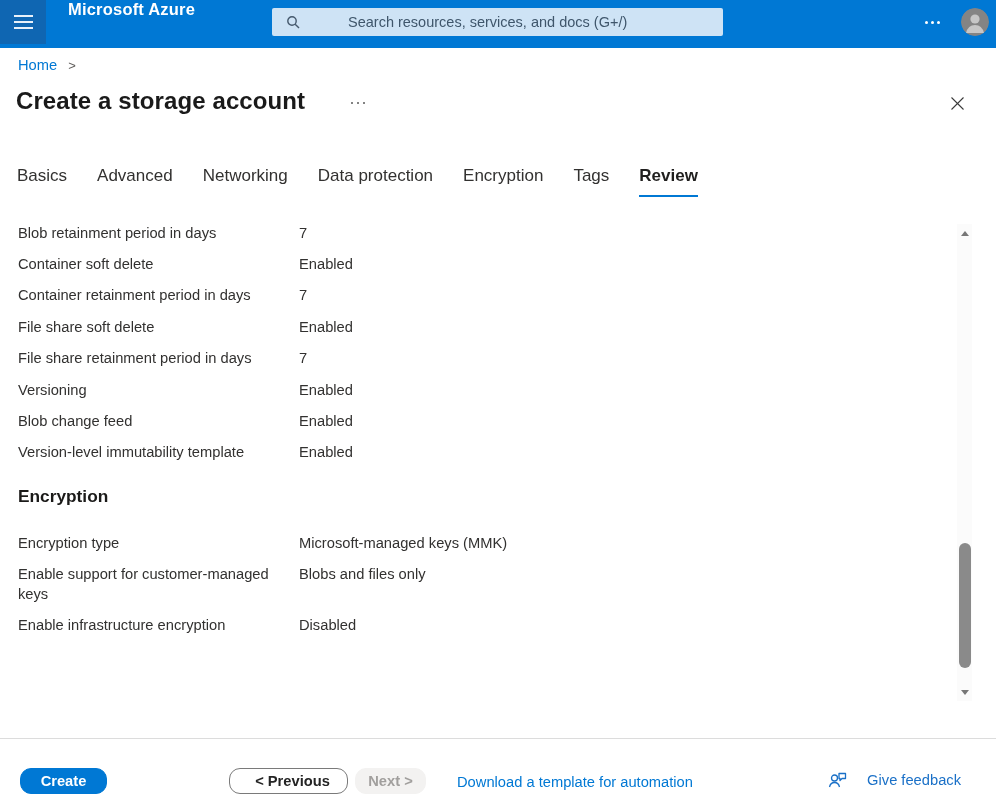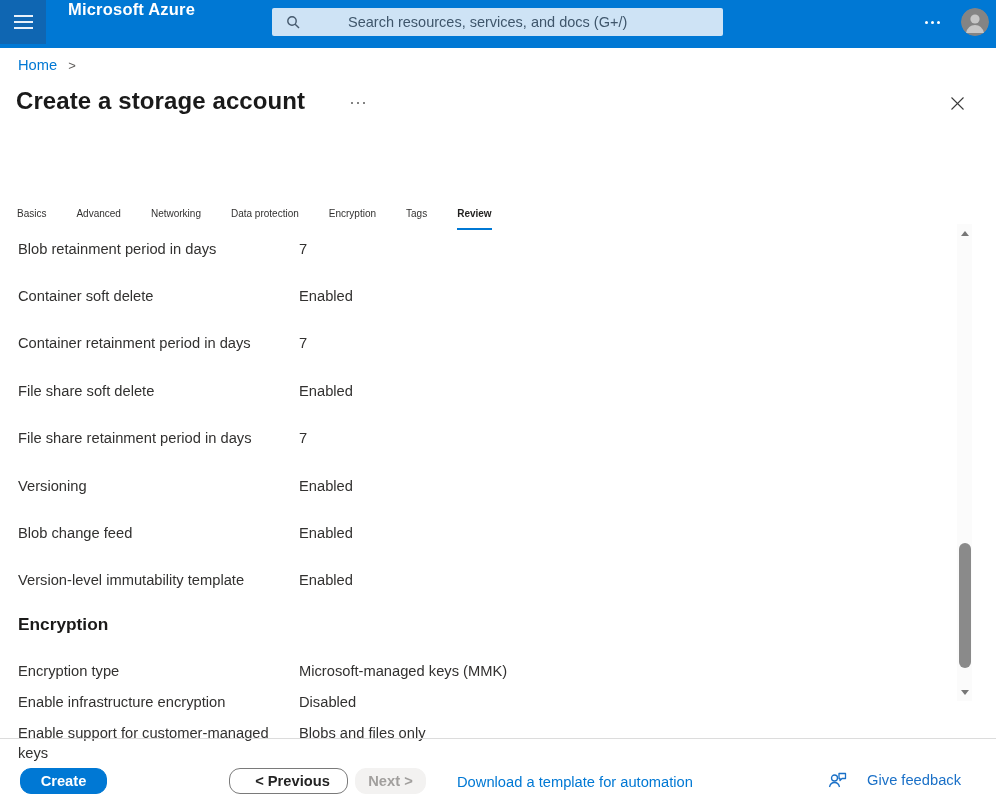--- a/index.html
+++ b/index.html
@@ -23,27 +23,27 @@
   
   .breadcrumb { position:absolute; left:18px; top:57px; font-size:14.7px; }
   .breadcrumb a { color:#0078d4; text-decoration:none; cursor:pointer; }
   .breadcrumb .sep { color:#605e5c; margin-left:7px; font-size:13px; }
   .page-title { position:absolute; left:16px; top:87px; font-size:24px; font-weight:700; color:#1a1a1a; letter-spacing:.1px; }
   .title-more { position:absolute; left:348px; top:94px; height:18px; width:20px; display:flex; align-items:center; justify-content:center; gap:3.5px; cursor:pointer; }
   .title-more i { width:2.5px; height:2.5px; border-radius:50%; background:#5a5a5a; }
   .close-btn { position:absolute; left:946px; top:92px; width:22px; height:22px; display:flex; align-items:center; justify-content:center; cursor:pointer; }
 
   
-  .tabs { position:absolute; left:17px; top:166px; display:flex; gap:30px; font-size:10px; color:#323130;margin-top:42px; }
+  .tabs { position:absolute; left:17px; top:166px; display:flex; gap:30px; font-size:17px; color:#323130; }
   .tab { padding-bottom:9px; cursor:pointer; white-space:nowrap; }
   .tab.active { font-weight:700; color:#201f1e; border-bottom:2.5px solid #0078d4; }
 
   
   .content { position:absolute; left:18px; top:217px; width:920px; color:#323130; font-size:14.7px; }
-  .kv-row { display:grid; grid-template-columns:281px 1fr; align-items:center; height:31.4px;margin-top:16px; }
+  .kv-row { display:grid; grid-template-columns:281px 1fr; align-items:center; height:31.4px; }
   .kv-row .k { padding-right:25px; }
   .section-heading { margin-top:18px; font-size:17.3px; font-weight:700; color:#1b1a19; }
   .enc-rows { margin-top:26px; }
   .enc-row { display:grid; grid-template-columns:281px 1fr; align-items:start; margin-bottom:11px; line-height:20px; }
   .enc-row .k { padding-right:25px; }
 
   
   .scrollbar { position:absolute; left:957px; top:224px; width:15px; height:477px; background:#fbfbfb; }
   .sb-arrow { position:absolute; left:0; width:15px; height:14px; display:flex; align-items:center; justify-content:center; cursor:pointer; }
   .sb-arrow.up { top:2px; }
@@ -157,26 +157,26 @@
     </div>
 
     <div class="section-heading">Encryption</div>
 
     <div class="enc-rows">
       <div class="enc-row">
         <div class="k">Encryption type</div>
         <div class="v">Microsoft-managed keys (MMK)</div>
       </div>
       <div class="enc-row">
+        <div class="k">Enable support for customer-managed keys</div>
+        <div class="v">Blobs and files only</div>
+      </div>
+      <div class="enc-row">
         <div class="k">Enable infrastructure encryption</div>
         <div class="v">Disabled</div>
-      </div>
-      <div class="enc-row">
-        <div class="k">Enable support for customer-managed keys</div>
-        <div class="v">Blobs and files only</div>
       </div>
     </div>
   </div>
 
   <div class="scrollbar">
     <div class="sb-arrow up">
       <div class="tri-up"></div>
     </div>
     <div class="sb-thumb"></div>
     <div class="sb-arrow down">

